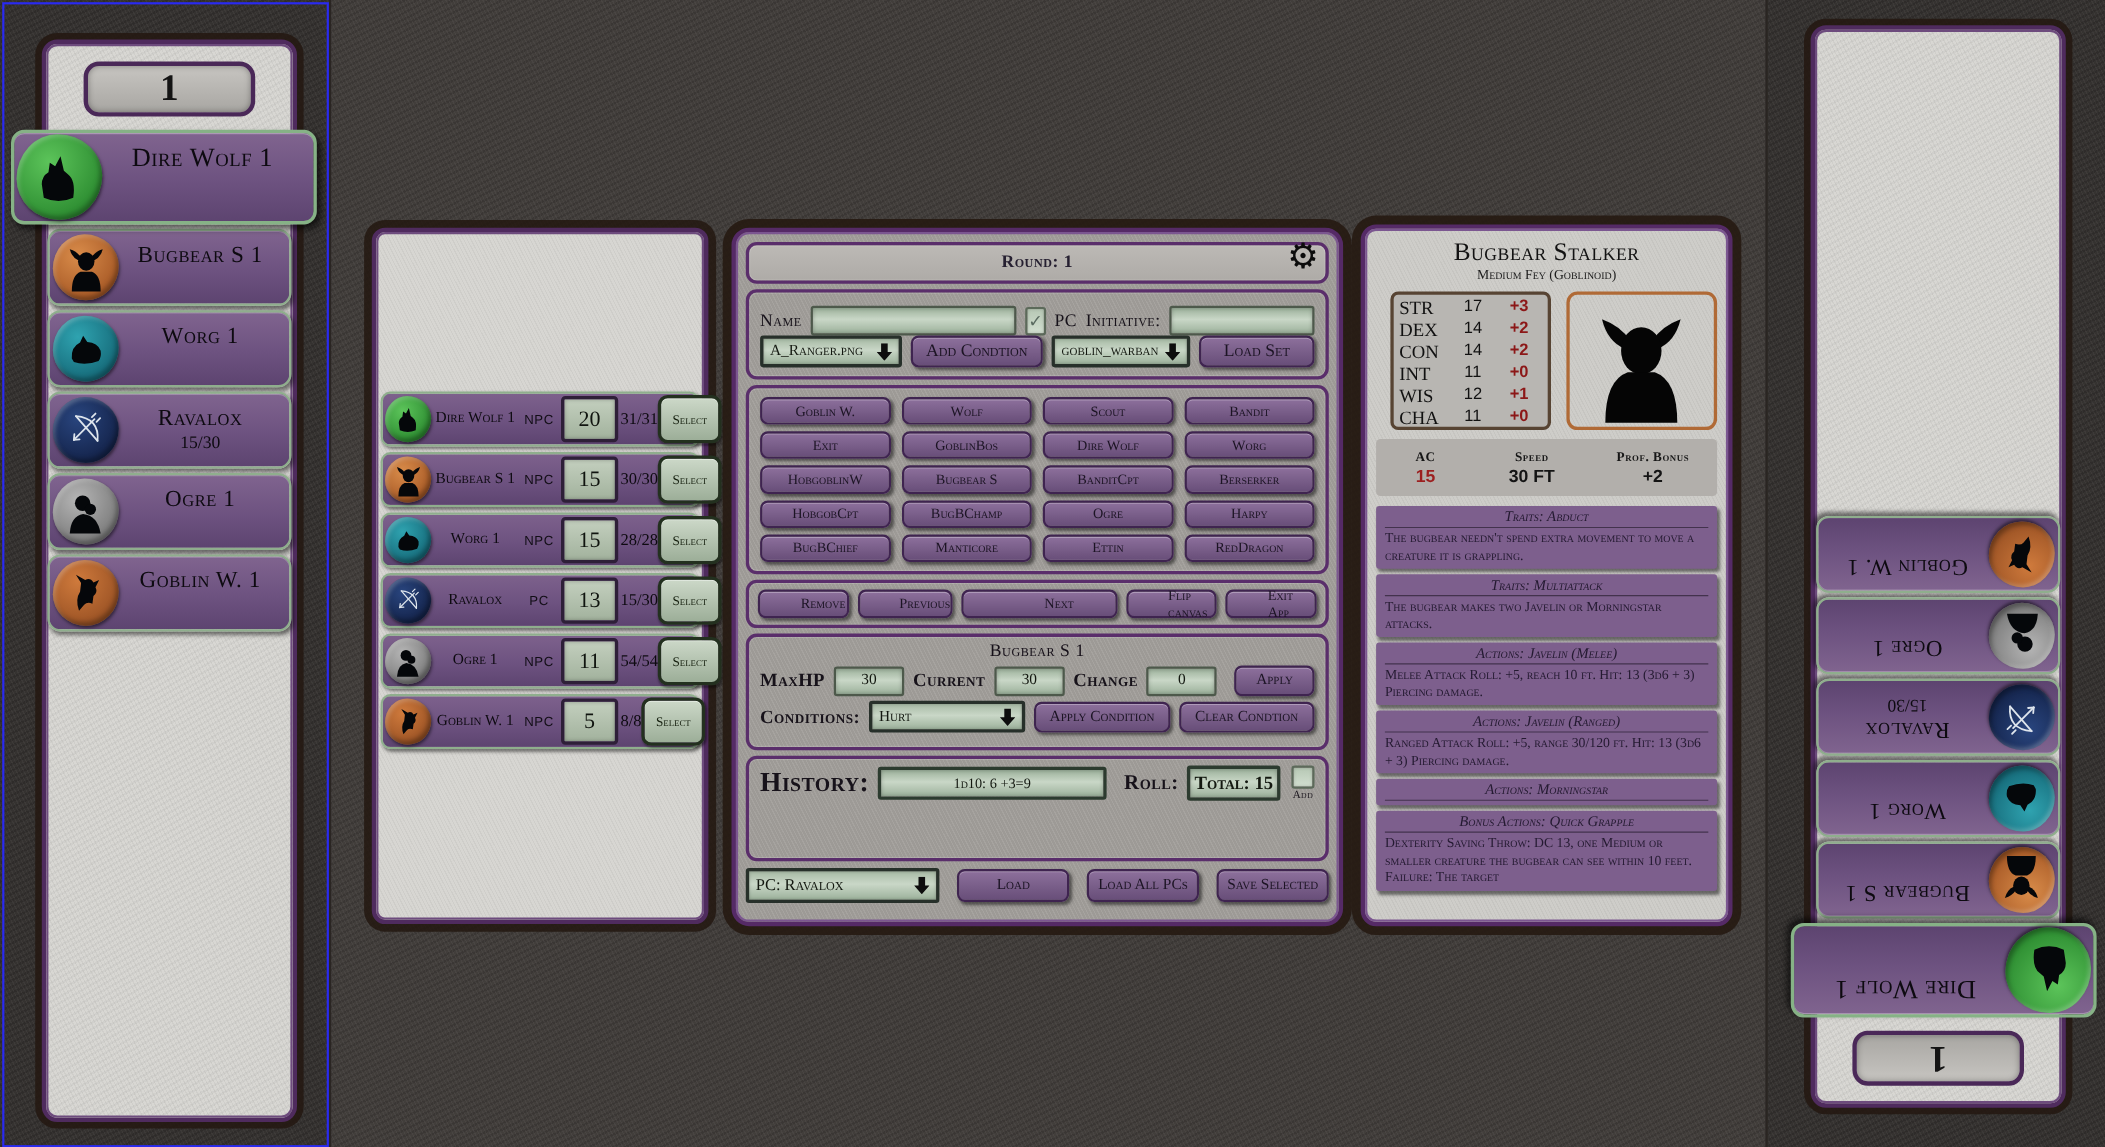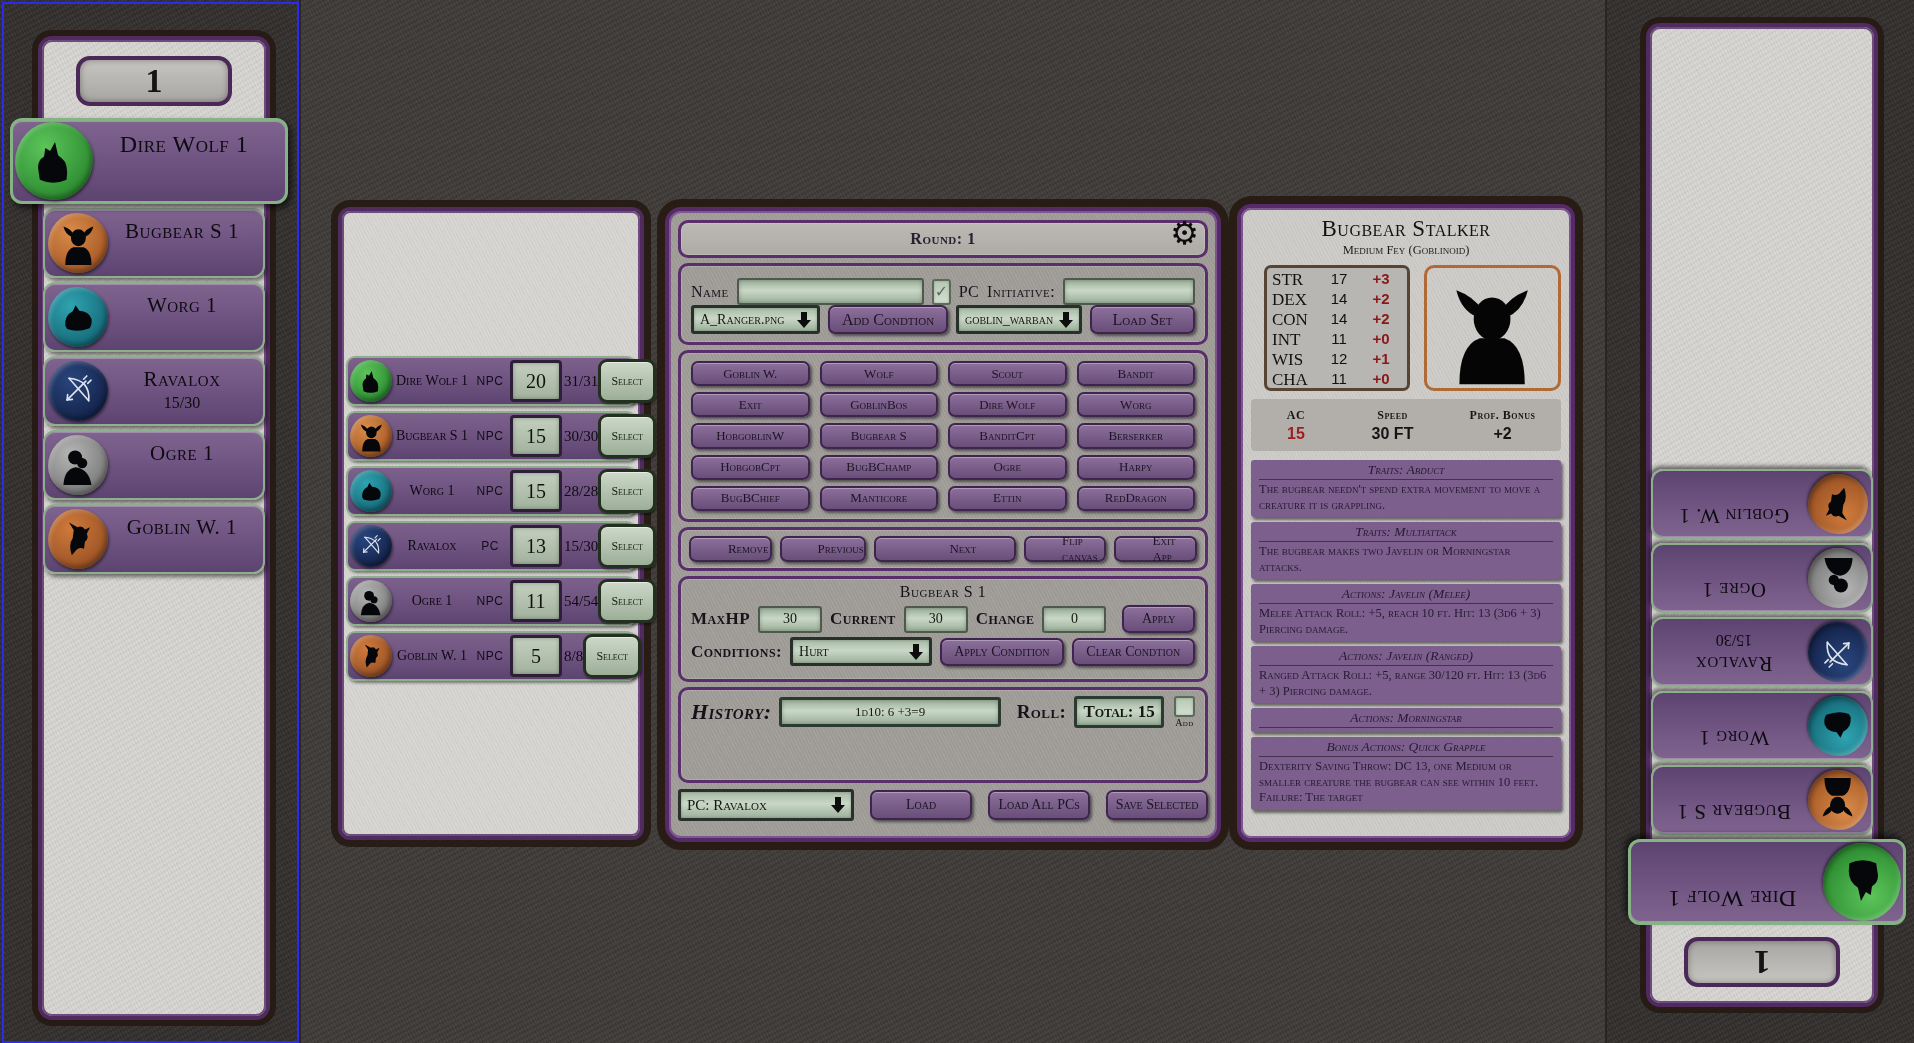--- a/index.html
+++ b/index.html
@@ -416,21 +416,21 @@
               <path d="M4 0 h6 v8 h4 l-7 8 -7 -8 h4 z" fill="#0d0d0d"></path>
             </svg>
         </div>
         <div class="btn" style="flex:1;height:28px;">Apply Condition</div>
         <div class="btn" style="flex:1;height:28px;">Clear Condtion</div>
       </div>
     </div>
 
     <div class="frame roll-frame">
       <div class="row">
-        <span class="lbl b" style="font-size:22px;font-style:italic;">History:</span>
+        <span class="lbl b" style="font-size:25px;">History:</span>
         <div class="input hist-box">1d10: 6 +3=9</div>
         <span class="lbl b" style="font-size:19px;margin-left:8px;">Roll:</span>
         <div class="input total-box">Total: 15</div>
         <div class="addwrap">
           <div class="checkbox"></div>
           <span class="lbl">Add</span>
         </div>
       </div>
     </div>
 

